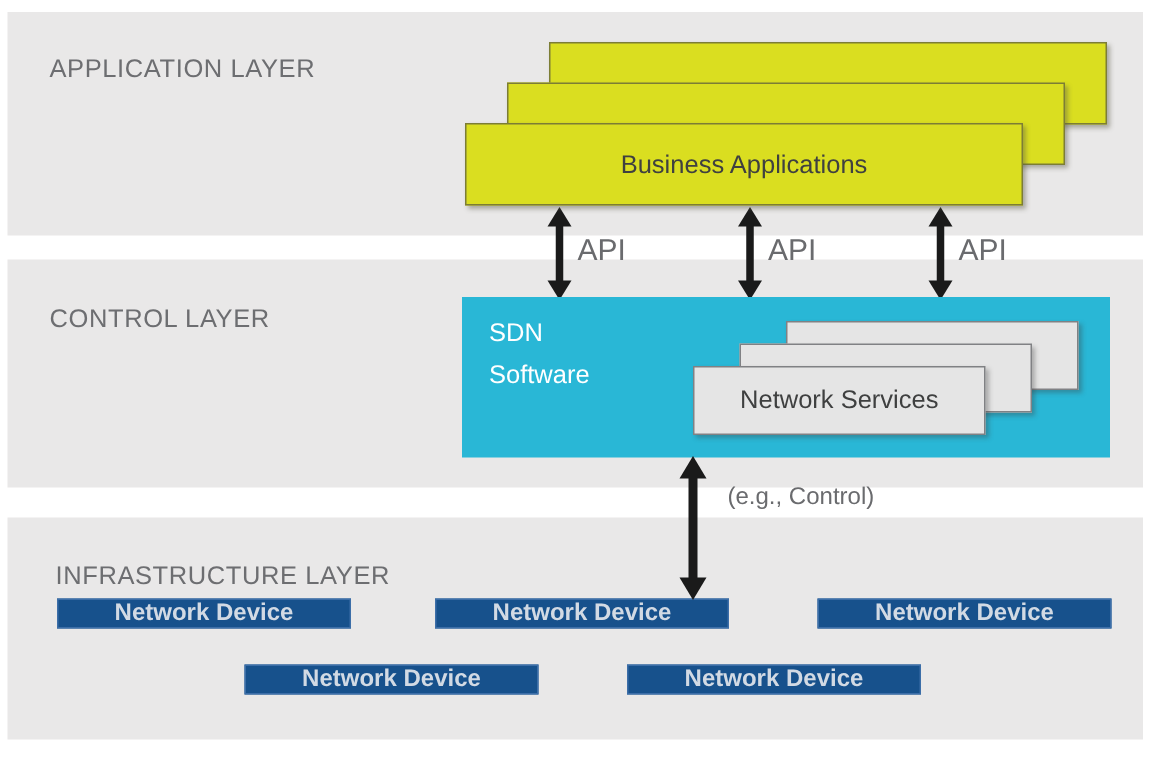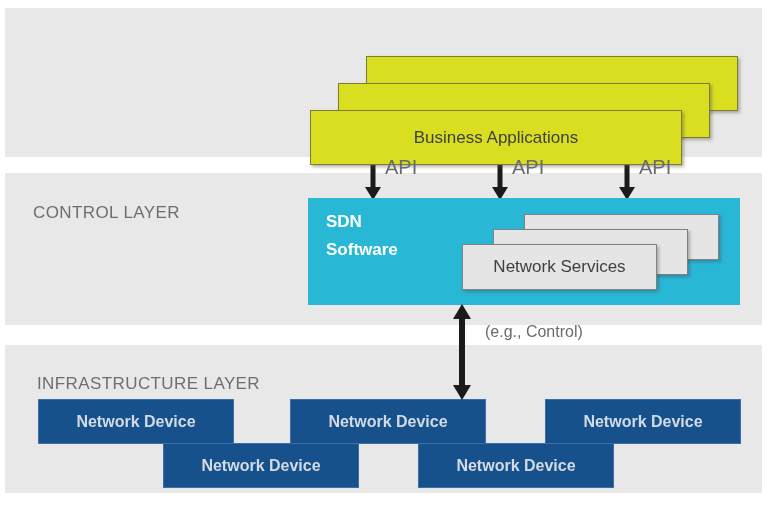--- a/index.html
+++ b/index.html
@@ -38,21 +38,20 @@
 
   
   .ybox {
     position: absolute;
     width: 372px;
     height: 55px;
     background: var(--yellow, #dade20);
     border: 1px solid var(--yellow-border, #7c7d35);
     box-shadow: 2px 2px 3px rgba(90, 90, 70, 0.45);
     box-sizing: border-box;
-    margin-top: 28px;
   }
   #ybox-back  { left: 366px; top: 28px; z-index: 1; }
   #ybox-mid   { left: 338px; top: 55px; z-index: 2; }
   #ybox-front { left: 310px; top: 82px; z-index: 3;
                 display: flex; align-items: center; justify-content: center; }
   #ybox-front span {
     font-size: 17px;
     color: var(--dark-text, #3f4040);
   }
 
@@ -79,21 +78,21 @@
     position: absolute;
     left: 308px; top: 198px;
     width: 432px; height: 107px;
     background: var(--cyan, #29b7d6);
     z-index: 2;
   }
   #sdn-text {
     position: absolute;
     left: 18px; top: 10px;
     font-size: 17px;
-    font-weight: bold;
+    font-weight: normal;
     line-height: 28px;
     color: var(--white-text, #ffffff);
   }
 
   
   .gbox {
     position: absolute;
     width: 195px;
     height: 46px;
     background: var(--gray-box, #e5e5e5);
@@ -118,21 +117,21 @@
     font-size: 16px;
     line-height: 24px;
     color: var(--annotation-gray, #6a6b6e);
     z-index: 5;
   }
 
   
   .device {
     position: absolute;
     width: 196px;
-    height: 45px;
+    height: 20px;
     background: var(--navy, #17518c);
     border: 1px solid #3c6ea8;
     box-sizing: border-box;
     display: flex;
     align-items: center;
     justify-content: center;
     z-index: 3;
   }
   .device span {
     font-size: 16px;
@@ -147,20 +146,21 @@
 </style>
 </head>
 <body>
 
 <div id="canvas">
 
   <div class="band" id="band-app"></div>
   <div class="band" id="band-control"></div>
   <div class="band" id="band-infra"></div>
 
+  <div class="layer-label" id="label-app">APPLICATION LAYER</div>
   <div class="layer-label" id="label-control">CONTROL LAYER</div>
   <div class="layer-label" id="label-infra">INFRASTRUCTURE LAYER</div>
 
   <div class="ybox" id="ybox-back"></div>
   <div class="ybox" id="ybox-mid"></div>
   <div class="ybox" id="ybox-front">
     <span>Business Applications</span>
   </div>
 
   <svg class="arrow" id="api-arrow-1" width="22" height="62" viewBox="0 0 22 62">

